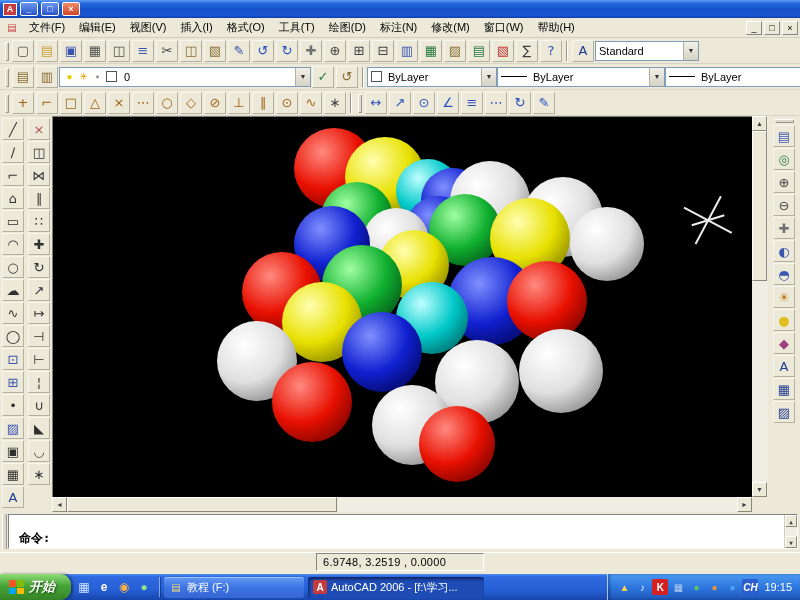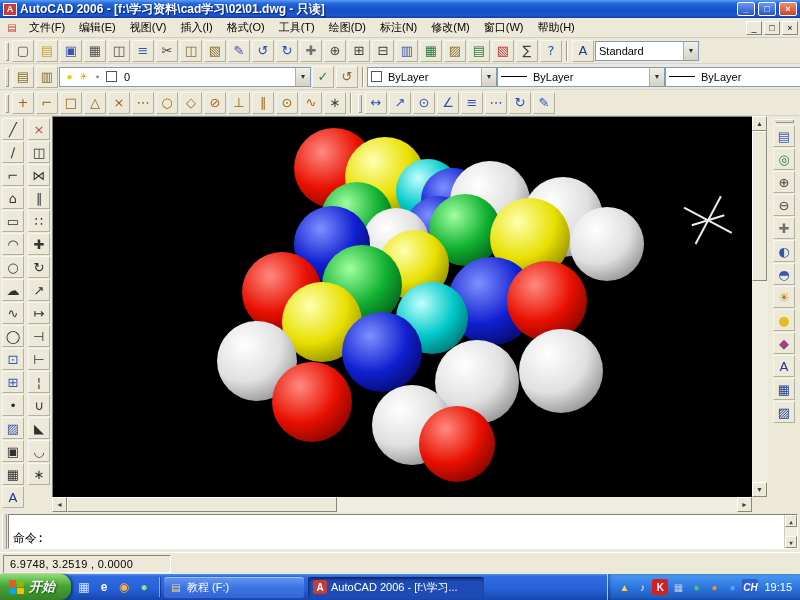--- a/index.html
+++ b/index.html
@@ -61,25 +61,25 @@
 .vscrollcol{width:16px;display:flex;flex-direction:column;background:#ece9d8;}
 .sb-corner{width:16px;height:15px;background:#ece9d8;}
 .right-tools{width:32px;display:flex;flex-direction:column;align-items:center;padding-top:3px;background:#ece9d8;}
 .grip-h{width:18px;height:3px;margin-bottom:3px;background:#dcd8cc;border-top:1px solid #fff;box-shadow:1px 1px 0 #9a9688;}
 .right-tools .tbtn{margin:0 0 1px;}
 
 .cmdwin{height:40px;background:#ece9d8;display:flex;padding:2px 2px 3px;}
 .cmdgrip{width:4px;margin-right:2px;background:#dcd8cc;border-left:1px solid #fff;box-shadow:1px 0 0 #9a9688;}
 .cmdbox{flex:1;position:relative;background:#fff;border:1px solid;border-color:#808080 #fff #fff #808080;
   font-family:"DejaVu Sans Mono","Liberation Mono",monospace;font-size:12px;overflow:hidden;}
-.cmdprompt{position:absolute;left:4px;bottom:1px;}
+.cmdprompt{position:absolute;left:10px;bottom:1px;font-weight:bold;}
 .cmd-sb{position:absolute;right:0;top:0;bottom:0;width:13px;display:flex;flex-direction:column;background:#f0ede3;border-left:1px solid #d0ccc0;}
 .cmd-sb .sb-btn{flex:0 0 12px;width:12px;height:12px;font-size:6px;}
 
-.statusbar{height:22px;display:flex;align-items:center;padding:0 3px;border-top:1px solid #fff;background:#ece9d8;}
+.statusbar{height:22px;display:flex;align-items:center;padding:0 3px;border-top:1px solid #fff;background:#ece9d8;flex-direction:column;}
 .coords{width:168px;height:18px;display:flex;align-items:center;padding-left:6px;border:1px solid;border-color:#8a8878 #fff #fff #8a8878;letter-spacing:.3px;}
 .stbtn{height:18px;margin-left:3px;padding:0 7px;display:flex;align-items:center;background:#ece9d8;
   border:1px solid;border-color:#fff #8a8878 #8a8878 #fff;white-space:nowrap;}
 
 .taskbar{height:26px;display:flex;align-items:center;color:#fff;
   background:linear-gradient(180deg,#5191f2 0%,#2f6ae0 10%,#2660d6 60%,#1745ad 100%);}
 .startbtn{height:26px;display:flex;align-items:center;gap:5px;padding:0 16px 0 9px;
   background:linear-gradient(180deg,#8ede77 0%,#48a437 45%,#348426 100%);
   border-radius:0 11px 11px 0;box-shadow:2px 0 3px rgba(0,0,20,.45);
   font-size:13px;font-weight:bold;font-style:italic;text-shadow:1px 1px 2px #1c4a14;}
@@ -100,21 +100,20 @@
 .trayicon{width:16px;height:16px;display:flex;align-items:center;justify-content:center;font-size:10px;font-weight:bold;border-radius:2px;}
 .clock{margin-left:4px;font-size:11px;}
 </style>
 </head>
 <body>
 
 <div class="win">
 
   <div class="titlebar">
     <div class="applogo">A</div>
-    <div class="title-text">AutoCAD 2006 - [f:\学习资料\cad学习\02\01.dwg - 只读]</div>
     <div class="wbtn">_</div>
     <div class="wbtn">□</div>
     <div class="wbtn close">×</div>
   </div>
 
   <div class="menubar">
     <div class="docicon">▤</div>
     <div class="icons" id="menu-items">
         <div class="menu-item">文件(F)</div>
         <div class="menu-item">编辑(E)</div>

